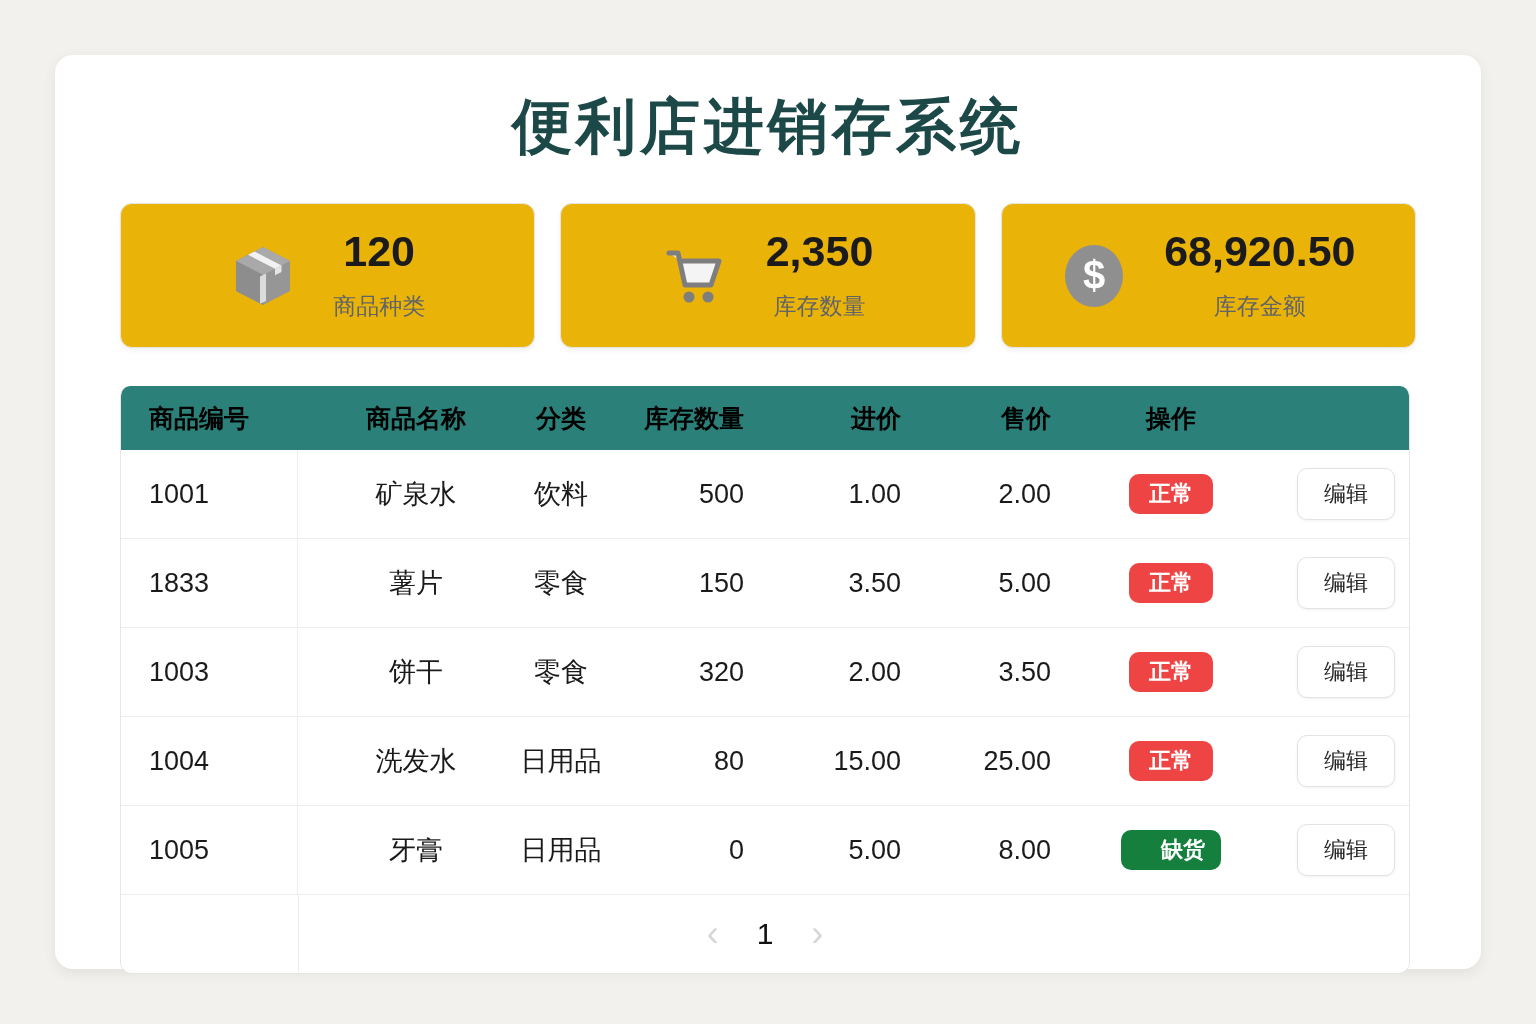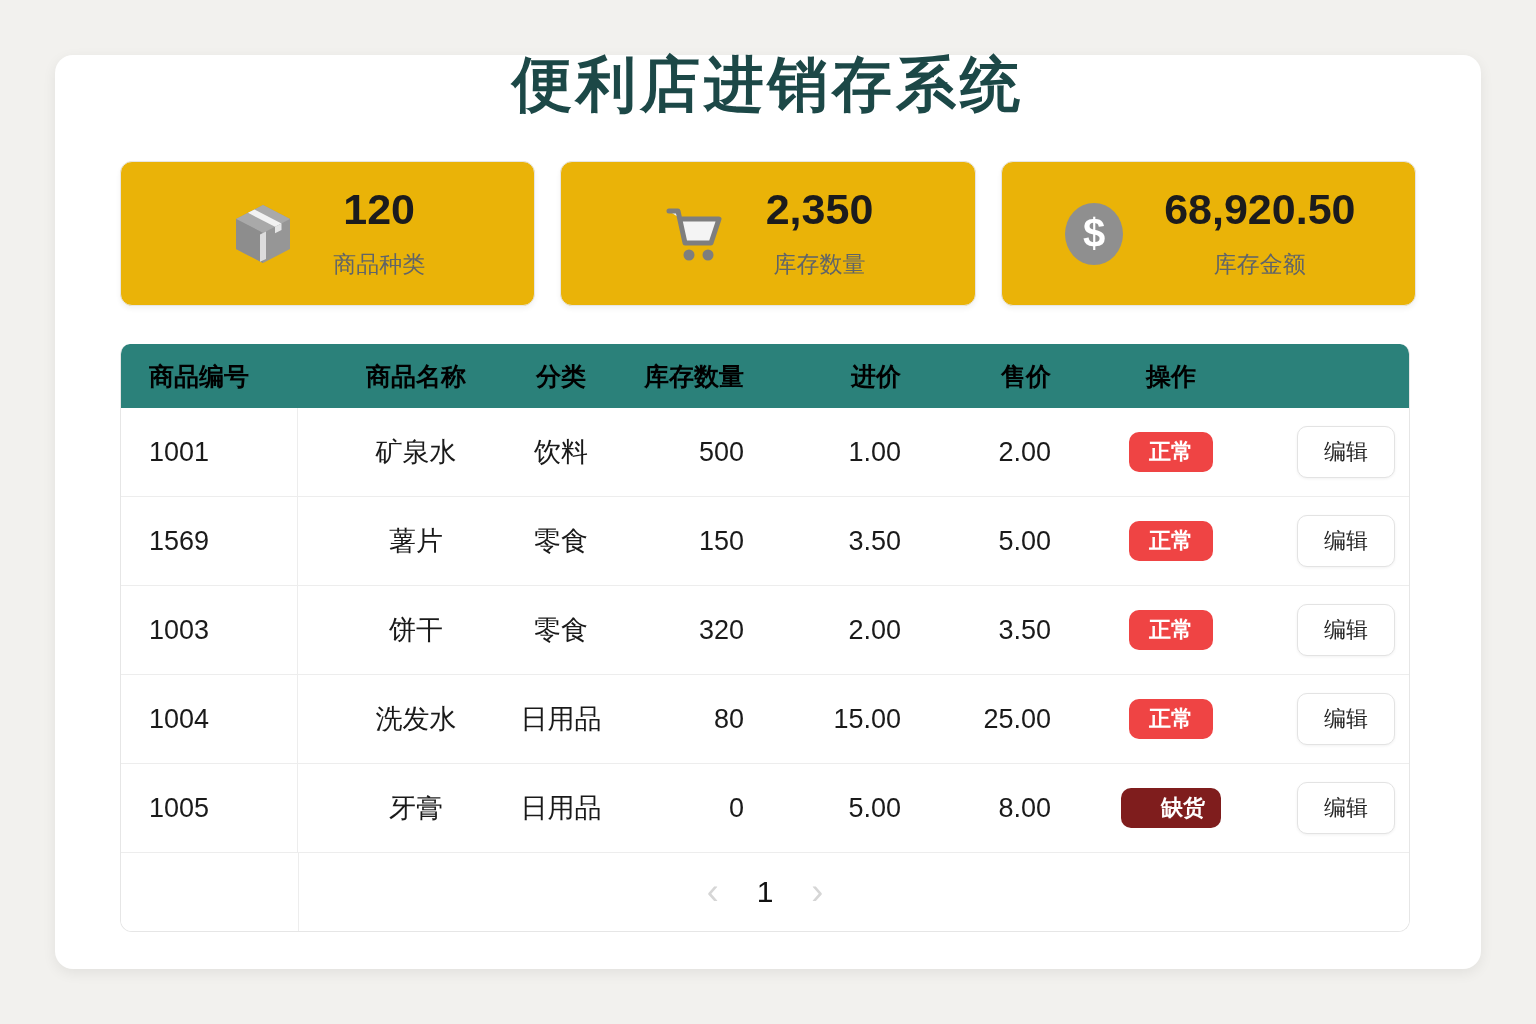--- a/index.html
+++ b/index.html
@@ -12,20 +12,21 @@
   }
   .container {
     position: absolute;
     left: 55px; top: 55px;
     width: 1426px; height: 914px;
     background: #ffffff;
     border-radius: 18px;
     box-shadow: 0 4px 14px rgba(0,0,0,0.07);
   }
   .title {
+    padding-top: 42px;
     text-align: center;
     font-size: 60px;
     font-weight: 800;
     letter-spacing: 4px;
     color: #1c4847;
     line-height: 1;
   }
   
   .stats {
     display: flex;
@@ -89,21 +90,21 @@
     min-width: 84px;
     padding: 8px 16px;
     border-radius: 10px;
     color: #ffffff;
     font-size: 22px;
     font-weight: 600;
     text-align: center;
     line-height: 1.1;
   }
   .badge.normal { background: #ef4444; }
-  .badge.out-of-stock { background: #7f1d1d; padding-left: 40px; }
+  .badge.out-of-stock { background: #15803d; padding-left: 40px; }
   .edit-btn {
     display: inline-block;
     padding: 10px 26px;
     background: #ffffff;
     border: 1px solid #e3e3e3;
     border-radius: 10px;
     font-size: 22px;
     color: #252525;
     box-shadow: 0 1px 3px rgba(0,0,0,0.06);
     cursor: pointer;
@@ -208,21 +209,21 @@
       <div class="cell c-name">矿泉水</div>
       <div class="cell c-cat">饮料</div>
       <div class="cell c-stock">500</div>
       <div class="cell c-cost">1.00</div>
       <div class="cell c-price">2.00</div>
       <div class="cell c-status"><span class="badge normal">正常</span></div>
       <div class="cell c-action"><button class="edit-btn">编辑</button></div>
     </div>
 
     <div class="trow">
-      <div class="cell c-id">1569</div>
+      <div class="cell c-id">1833</div>
       <div class="cell c-name">薯片</div>
       <div class="cell c-cat">零食</div>
       <div class="cell c-stock">150</div>
       <div class="cell c-cost">3.50</div>
       <div class="cell c-price">5.00</div>
       <div class="cell c-status"><span class="badge normal">正常</span></div>
       <div class="cell c-action"><button class="edit-btn">编辑</button></div>
     </div>
 
     <div class="trow">

